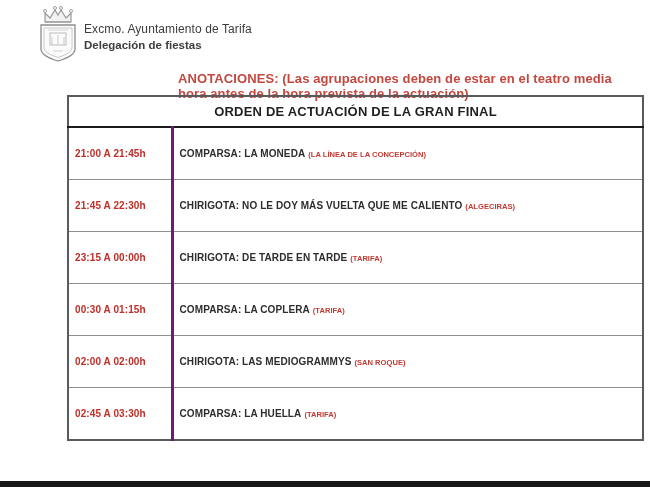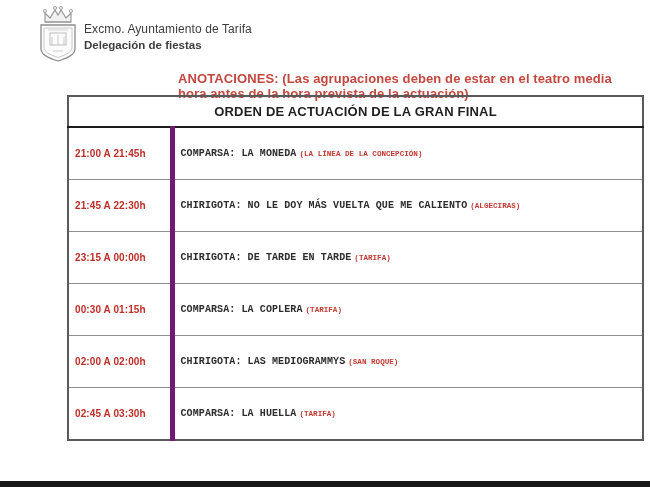--- a/index.html
+++ b/index.html
@@ -24,21 +24,21 @@
     border:2px solid #5a5a5a;
   }
   #schedule col.c1{width:104px;}
   #schedule td{padding:6px;vertical-align:middle;}
   tr.title-row td{
     height:17px;border-bottom:2px solid #1b1b1b;
     font-size:13px;font-weight:700;color:#1f1f1f;
     text-align:center;padding-left:82px;letter-spacing:.2px;
   }
   tr.sched-row td{border-bottom:1px solid #8e8e8e;height:39px;}
-  tr.sched-row td.act{border-left:5px solid #701a75;font-family:Liberation Mono, monospace;}
+  tr.sched-row td.act{border-left:3px solid #701a75;}
   tr.break-row td{height:23px;}
   td.time{
     padding-left:8px;font-size:10px;font-weight:700;color:#bf2e28;letter-spacing:.1px;
   }
   td.act{padding-left:8px;font-size:10px;color:#2d2d2d;}
   td.act .act-name{font-weight:700;color:#2d2d2d;letter-spacing:.1px;}
   td.act .origin{font-weight:700;font-size:7.6px;color:#c23a33;margin-left:3px;}
   tr.break-row td.act{text-align:center;padding-left:120px;}
   tr.break-row td.act .act-name{font-size:12px;font-weight:700;color:#1c1c1c;letter-spacing:.3px;}
   

